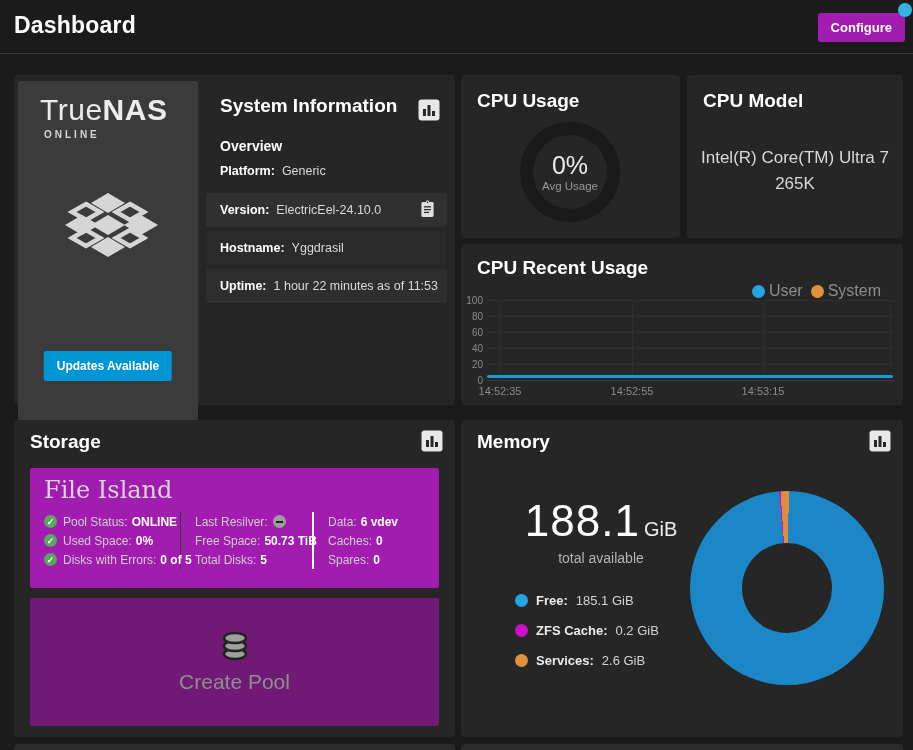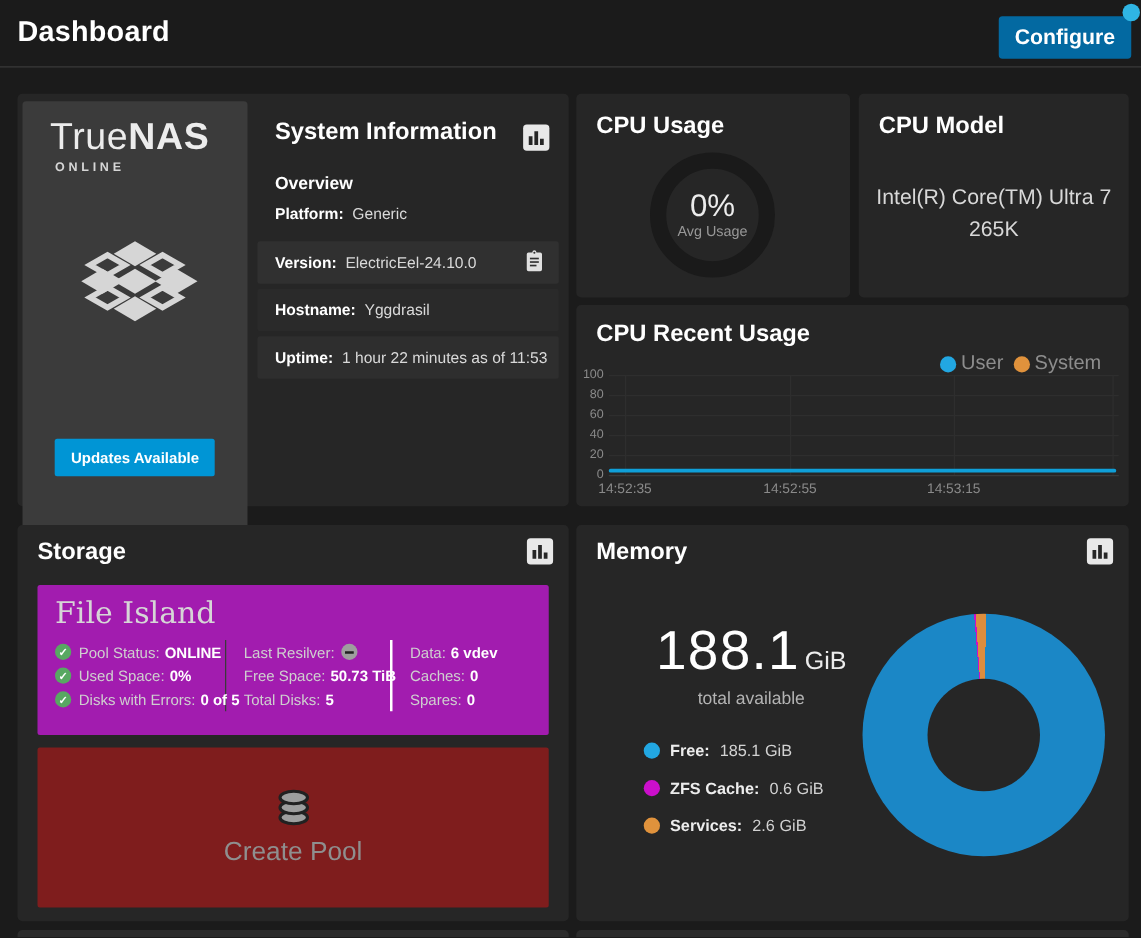--- a/index.html
+++ b/index.html
@@ -6,21 +6,21 @@
   html,body { margin:0; padding:0; background:#1b1b1b; }
   #app {
     position:relative; width:913px; height:750px; overflow:hidden;
     background:#1b1b1b; color:#fff;
     font-family:"Liberation Sans", sans-serif;
   }
 
   
   .header { position:absolute; left:0; top:0; width:100%; height:54px; border-bottom:1px solid #3a3a3a; }
   .page-title { position:absolute; left:14px; top:12px; margin:0; font-size:23px; font-weight:700; color:#fff; letter-spacing:.2px; }
-  .configure-btn { position:absolute; right:8px; top:13px; background:#0369a1; color:#fff; border:none; border-radius:3px; font-size:17px; font-weight:700; padding:7px 13px; font-family:inherit; cursor:pointer; }
+  .configure-btn { position:absolute; right:8px; top:13px; background:#a21caf; color:#fff; border:none; border-radius:3px; font-size:13px; font-weight:700; padding:7px 13px; font-family:inherit; cursor:pointer; }
   .badge-dot { position:absolute; right:1px; top:3px; width:14px; height:14px; border-radius:50%; background:#2fb5e4; }
 
   
   .card { position:absolute; background:#262626; border-radius:4px; }
   .card-title { position:absolute; margin:0; font-size:19px; font-weight:700; color:#fff; }
   .chart-icon-btn { position:absolute; width:22px; height:22px; padding:0; border:none; background:transparent; cursor:pointer; }
 
   #sysinfo-card { left:14px; top:75px; width:441px; height:330px; }
   #cpu-usage-card { left:461px; top:75px; width:219px; height:163px; }
   #cpu-model-card { left:687px; top:75px; width:216px; height:163px; }
@@ -82,21 +82,21 @@
   .pool-stats { position:absolute; left:0; top:44px; right:0; display:flex; }
   .pool-col { padding-left:14px; }
   .pool-col.c1 { width:151px; border-right:1px solid #3a3a3a; }
   .pool-col.c2 { width:133px; border-right:2px solid #ffffff; }
   .pool-col.c3 { flex:1; }
   .stat { display:flex; align-items:center; height:19px; font-size:12px; color:#cfcfcf; white-space:nowrap; }
   .stat .sv { font-weight:700; color:#fff; margin-left:4px; }
   .check-ic { width:13px; height:13px; border-radius:50%; background:#58a862; color:#fff; font-size:9px; font-weight:700; display:inline-flex; align-items:center; justify-content:center; margin-right:6px; flex:0 0 13px; }
   .minus-ic { width:13px; height:13px; border-radius:50%; background:#9e9e9e; display:inline-flex; align-items:center; justify-content:center; margin-left:5px; flex:0 0 13px; }
   .minus-ic::after { content:""; width:7px; height:2px; background:#212121; display:block; }
-  .create-panel { position:absolute; left:16px; top:178px; width:409px; height:128px; background:#7f1d1d; border-radius:2px; display:flex; flex-direction:column; align-items:center; justify-content:center; gap:8px; cursor:pointer; }
+  .create-panel { position:absolute; left:16px; top:178px; width:409px; height:128px; background:#701a75; border-radius:2px; display:flex; flex-direction:column; align-items:center; justify-content:center; gap:8px; cursor:pointer; }
   .create-label { font-size:21px; color:#8f8f8f; }
 
   
   #memory-card .card-title { left:16px; top:11px; }
   #memory-card .chart-icon-btn { right:12px; top:10px; }
   .mem-left { position:absolute; left:34px; top:0; width:212px; height:100%; }
   .mem-total { position:absolute; left:0; width:100%; top:76px; text-align:center; color:#fff; }
   .mem-total .num { font-size:44px; font-weight:300; letter-spacing:1px; }
   .mem-total .unit { font-size:20px; color:#ececec; margin-left:4px; }
   .mem-caption { position:absolute; left:0; width:100%; top:130px; text-align:center; font-size:14px; color:#b3b3b3; }
@@ -328,21 +328,21 @@
       <div class="mem-caption">total available</div>
       <div class="mem-legend">
         <div class="legend-row">
           <span class="legend-dot" style="background-color: rgb(34, 167, 226);"></span>
           <span class="ll">Free:</span>
           <span class="lv">185.1 GiB</span>
         </div>
         <div class="legend-row">
           <span class="legend-dot" style="background-color: rgb(203, 15, 203);"></span>
           <span class="ll">ZFS Cache:</span>
-          <span class="lv">0.6 GiB</span>
+          <span class="lv">0.2 GiB</span>
         </div>
         <div class="legend-row">
           <span class="legend-dot" style="background-color: rgb(224, 146, 60);"></span>
           <span class="ll">Services:</span>
           <span class="lv">2.6 GiB</span>
         </div>
       </div>
     </div>
 
     <div class="donut" style="background: conic-gradient(from -4.6deg, rgb(203, 15, 203) 0deg, rgb(203, 15, 203) 0.76555deg, rgb(221, 141, 61) 0.76555deg, rgb(221, 141, 61) 5.74163deg, rgb(27, 135, 198) 5.74163deg, rgb(27, 135, 198) 360deg);">

